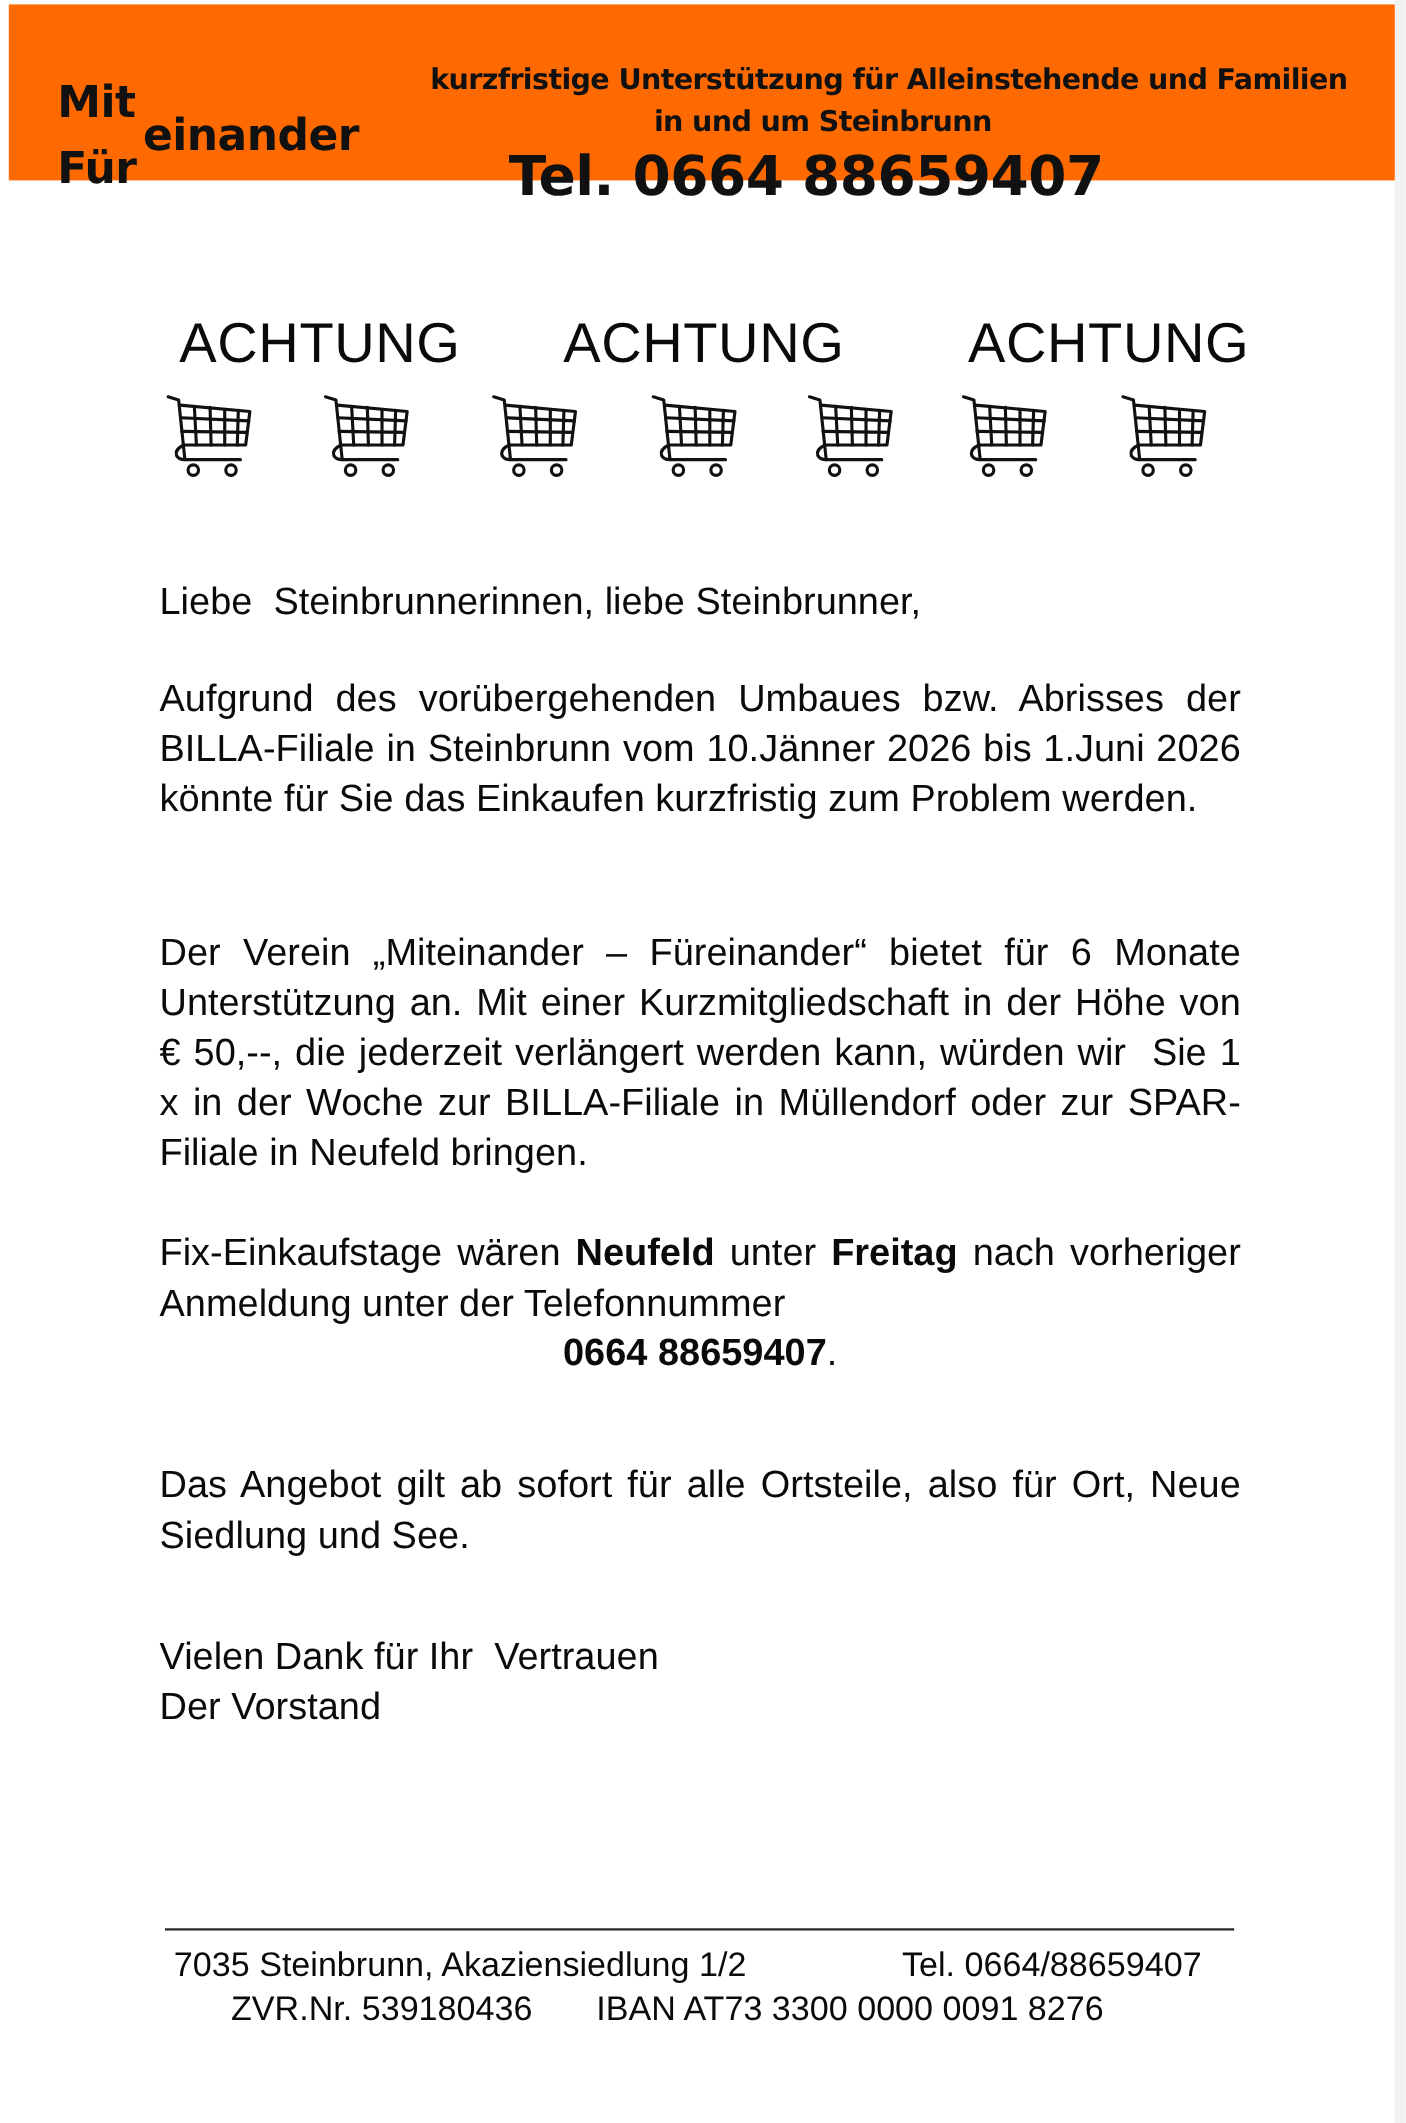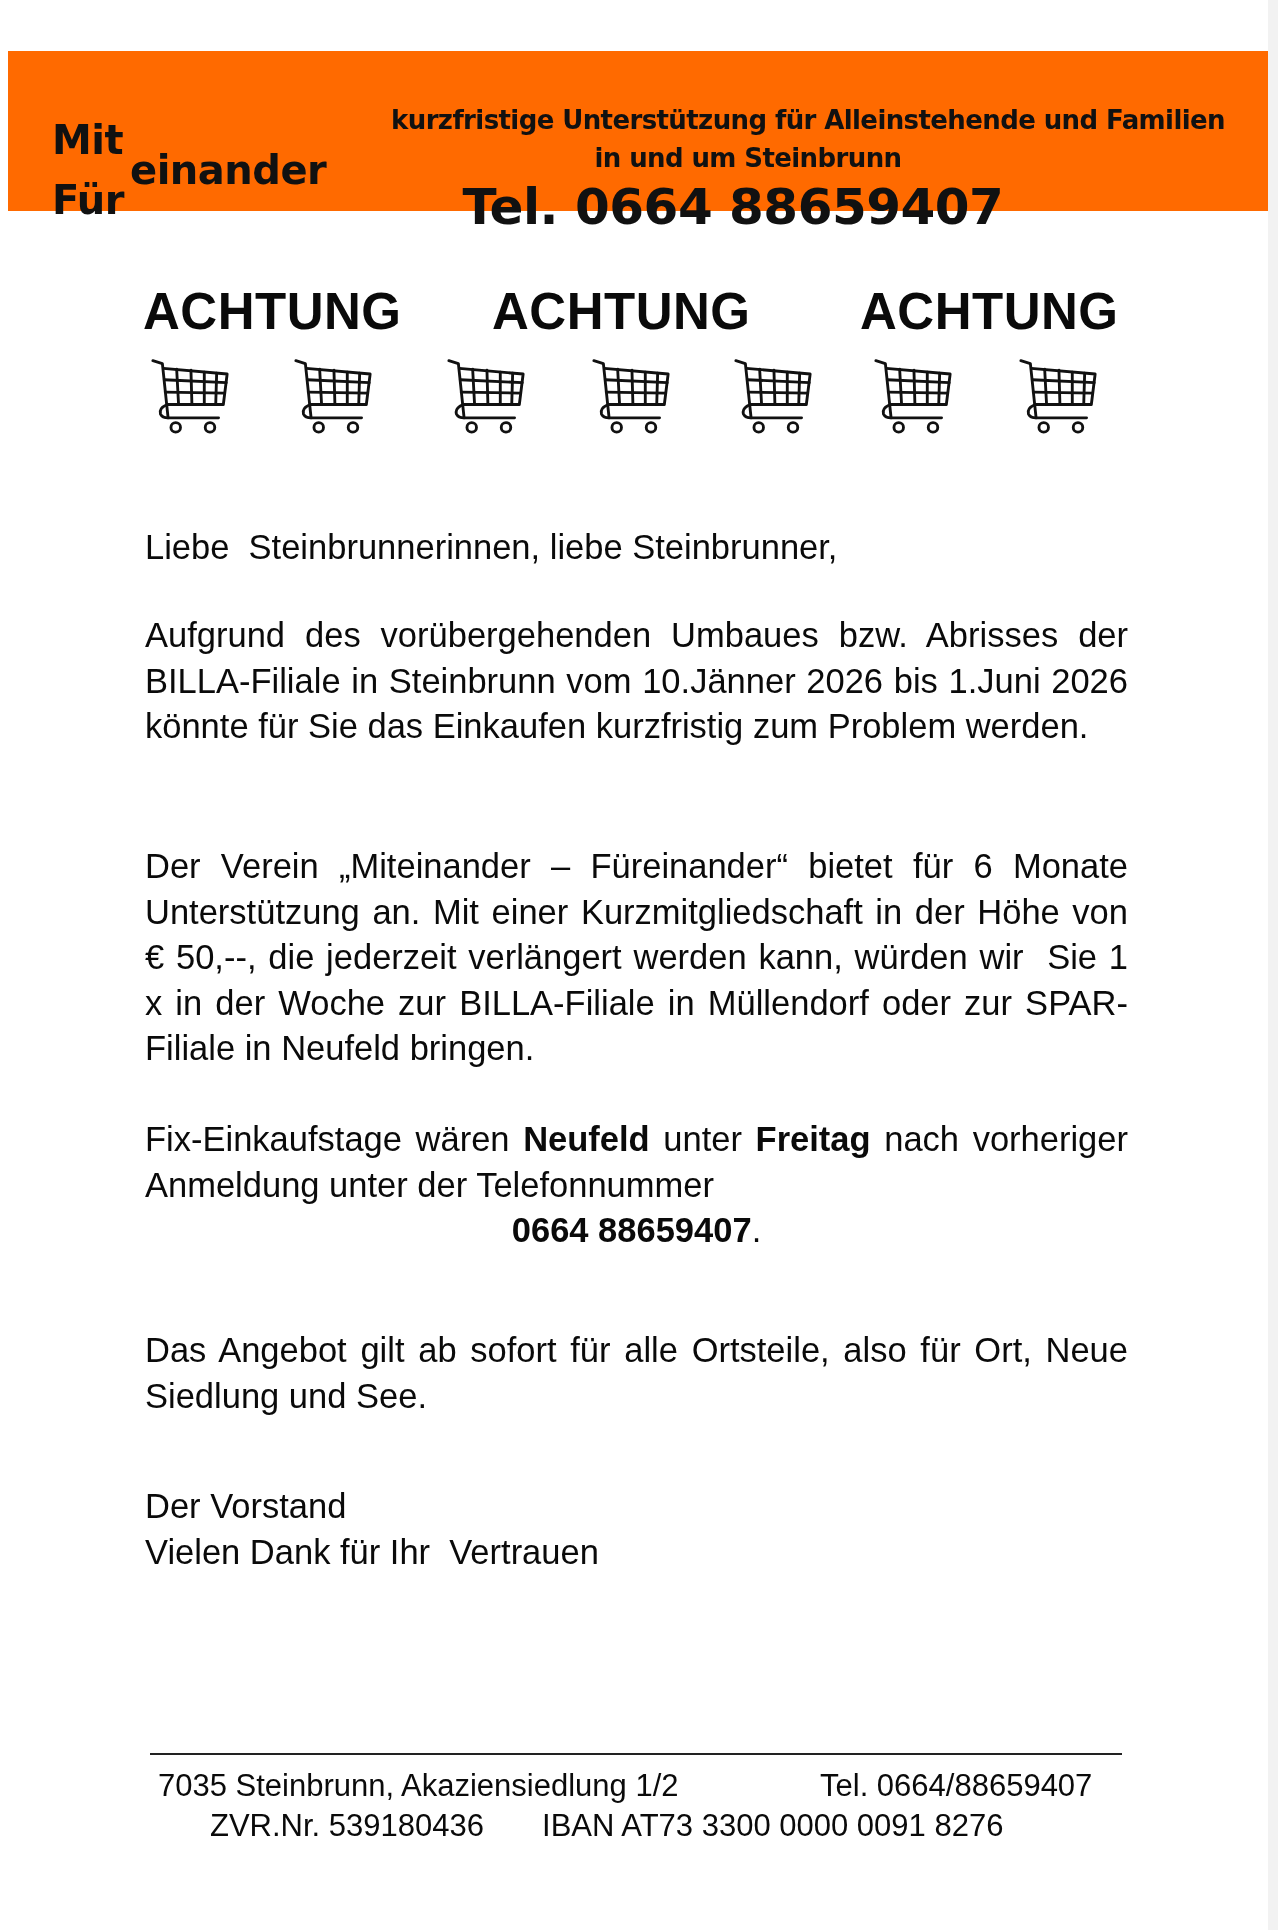--- a/index.html
+++ b/index.html
@@ -10,41 +10,40 @@
     color: #0a0a0a;
   }
   .right-strip {
     position: absolute; left: 1268px; top: 0; width: 10px; height: 1930px;
     background: #f2f2f2;
   }
   
   .banner {
     position: absolute; left: 8px; top: 4px; width: 1260px; height: 160px;
     background: #ff6a00;
-    margin-top: 47px;
   }
   .logo { position: absolute; left: 0; top: 0; width: 340px; height: 221px; }
   .logo span {
     position: absolute; font-family: "DejaVu Sans", sans-serif; font-weight: bold;
     color: #111; letter-spacing: -0.5px;
   }
   .logo .mit { left: 44px; top: 66px; font-size: 40px; }
   .logo .fur { left: 44px; top: 126px; font-size: 40px; }
   .logo .einander { left: 122px; top: 96px; font-size: 40px; }
   .banner-right {
     position: absolute; left: 340px; top: 50px; width: 920px; text-align: center;
     font-family: "DejaVu Sans", sans-serif; font-weight: bold; color: #111;
   }
   .banner-right .tag1 { font-size: 26px; line-height: 38px; letter-spacing: -0.6px; white-space: nowrap; }
   .banner-right .tag2 { font-size: 26px; line-height: 38px; letter-spacing: -0.6px; margin-left: -120px; }
   .banner-right .phone { font-size: 50px; line-height: 60px; letter-spacing: -0.5px; margin-left: -150px; margin-top: 0px; }
 
   
   .headline {
-    position: absolute; top: 282px; font-size: 51px; font-weight: bold; letter-spacing: 0.5px;
+    position: absolute; top: 282px; font-size: 51px; font-weight: normal; letter-spacing: 0.5px; margin-left: 20px;
   }
   .h1 { left: 143px; } .h2 { left: 492px; } .h3 { left: 860px; }
 
   .cart { position: absolute; top: 355px; width: 86px; height: 80px; }
 
   
   .body-text {
     position: absolute; left: 145px; width: 983px;
     font-size: 34.5px; line-height: 45.5px;
     text-align: justify; text-align-last: left;
@@ -140,22 +139,22 @@
 <p class="body-text para p2" style="white-space:pre-wrap">Der Verein „Miteinander – Füreinander“ bietet für 6 Monate Unterstützung an. Mit einer Kurzmitgliedschaft in der Höhe von € 50,--, die jederzeit verlängert werden kann, würden wir  Sie 1 x in der Woche zur BILLA-Filiale in Müllendorf oder zur SPAR-Filiale in Neufeld bringen.</p>
 
 <p class="body-text para p3">
   <span>Fix-Einkaufstage wären </span><b>Neufeld</b><span> unter </span><b>Freitag</b><span> nach vorheriger Anmeldung unter der Telefonnummer</span>
   <span class="phone-line"><span>0664 88659407</span><span class="dot">.</span></span>
 </p>
 
 <p class="body-text para p4">Das Angebot gilt ab sofort für alle Ortsteile, also für Ort, Neue Siedlung und See.</p>
 
 <div class="body-text closing">
+  <div style="white-space:pre">Vielen Dank für Ihr  Vertrauen</div>
   <div>Der Vorstand</div>
-  <div style="white-space:pre">Vielen Dank für Ihr  Vertrauen</div>
 </div>
 
 <div class="footer-rule"></div>
 <div class="footer-line1">
   <span>7035 Steinbrunn, Akaziensiedlung 1/2</span>
   <span class="tel">Tel. 0664/88659407</span>
 </div>
 <div class="footer-line2">
   <span>ZVR.Nr. 539180436</span><span class="iban">IBAN AT73 3300 0000 0091 8276</span>
 </div>

